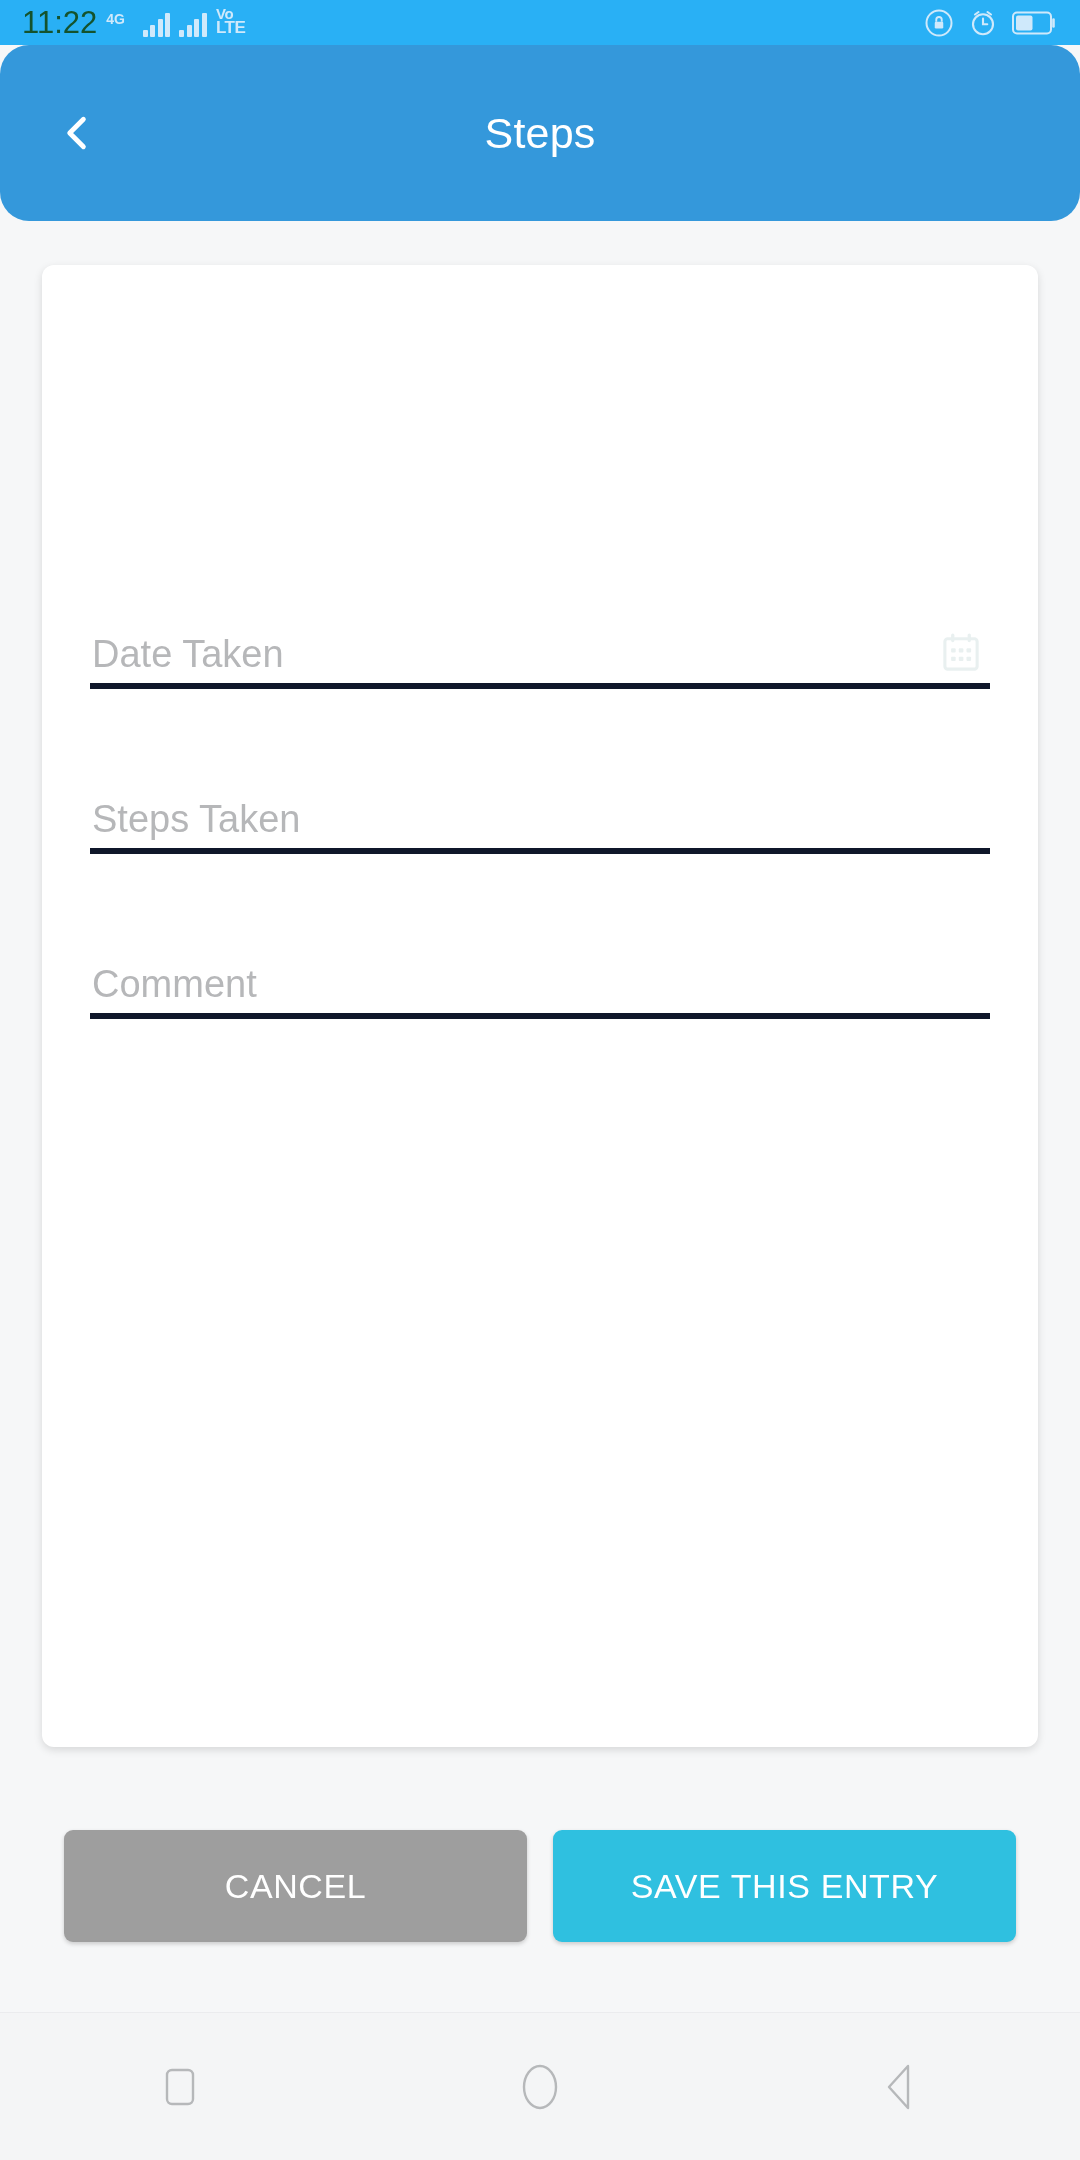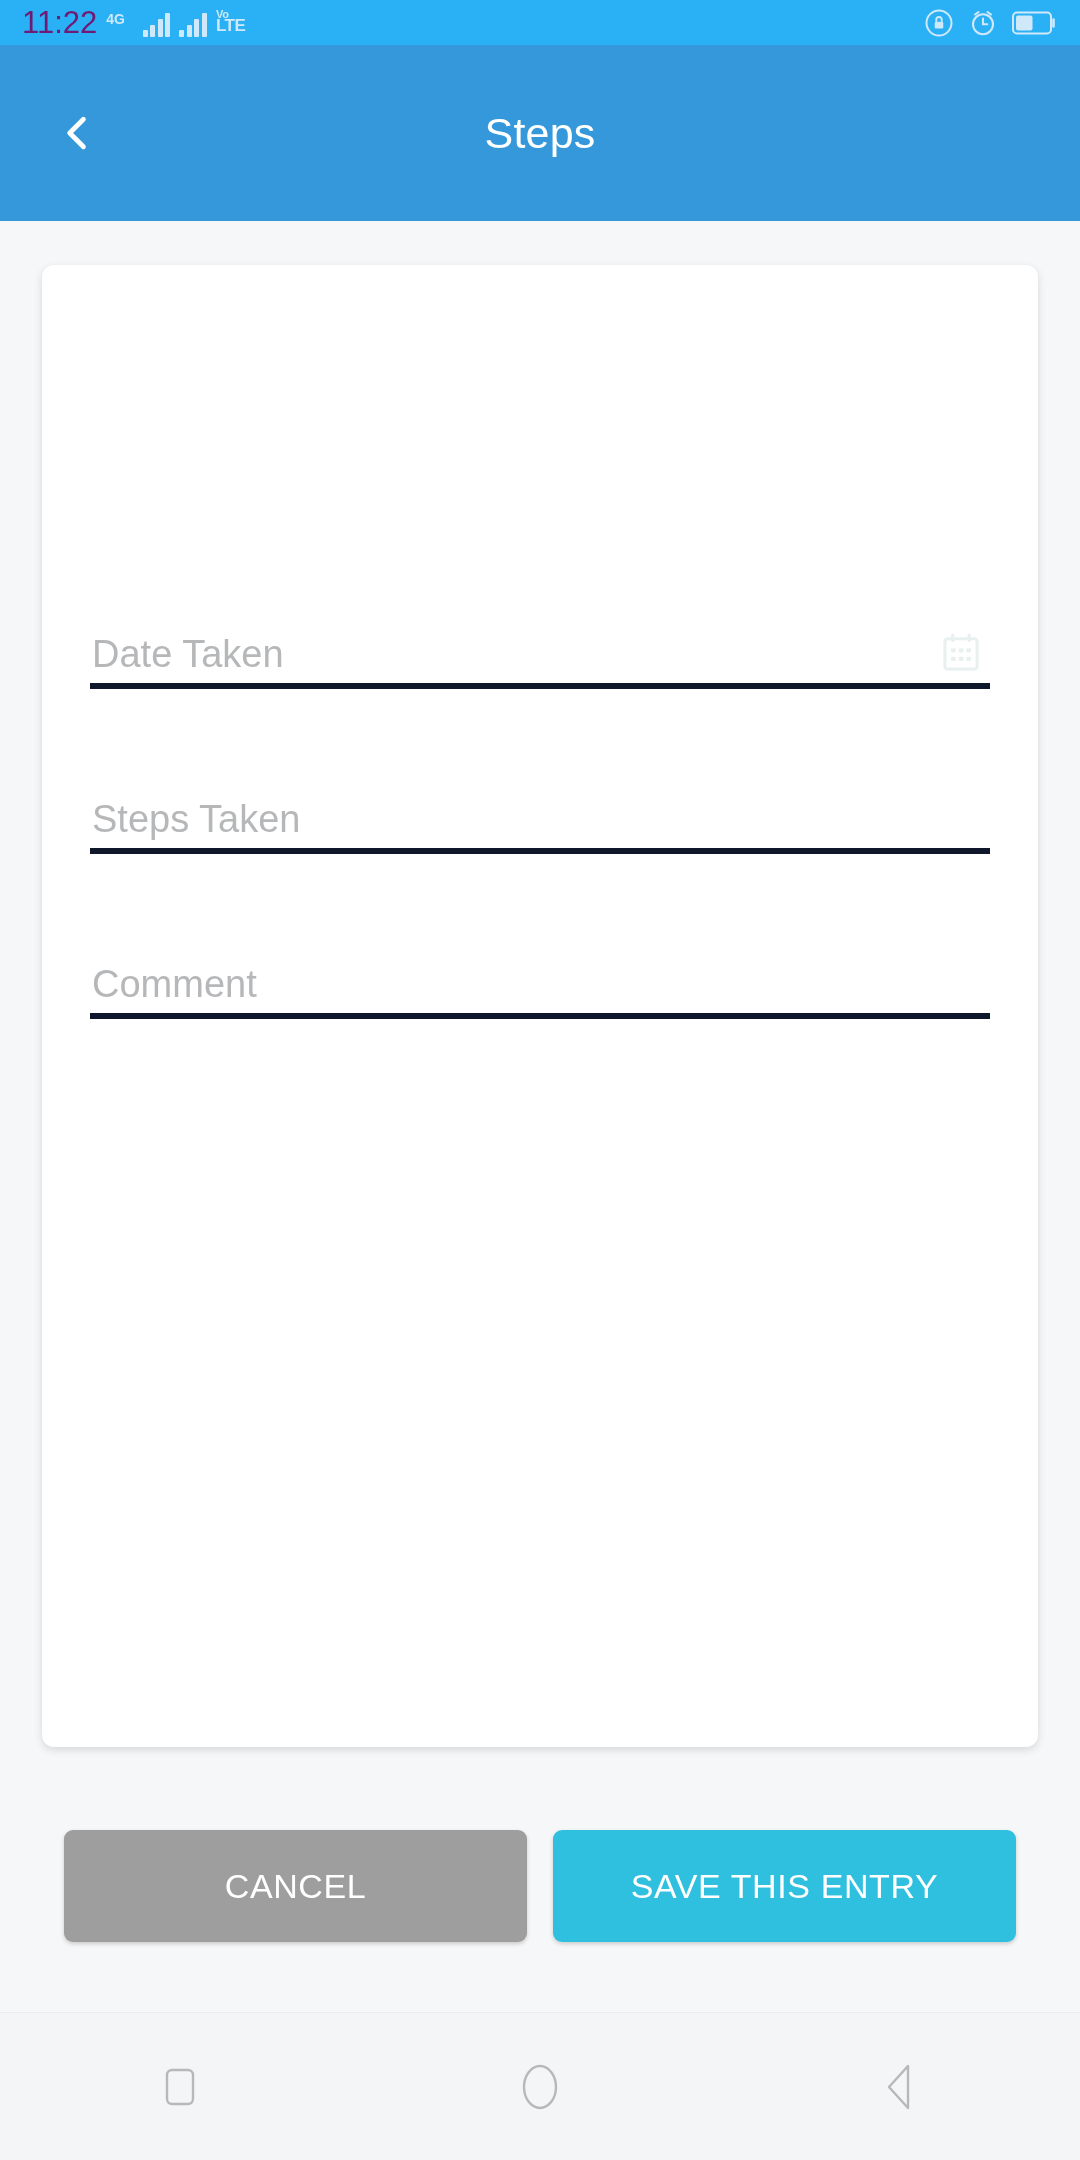--- a/index.html
+++ b/index.html
@@ -29,21 +29,21 @@
     display: flex;
     align-items: center;
     padding: 0 22px;
   }
   .status-left {
     display: flex;
     align-items: center;
     gap: 9px;
   }
   .status-time {
-    color: #701a75;
+    color: #14532d;
     font-size: 31px;
     letter-spacing: 0px;
     font-weight: 400;
     line-height: 1;
   }
   .net-group {
     display: flex;
     align-items: flex-end;
     gap: 18px;
     position: relative;
@@ -76,40 +76,41 @@
 
   .volte {
     display: flex;
     flex-direction: column;
     line-height: 0.82;
     color: #cfe9fb;
     font-weight: 700;
     position: relative;
     top: -1px;
   }
-  .volte .vo { font-size: 11px; letter-spacing: -0.3px; }
+  .volte .vo { font-size: 15px; letter-spacing: -0.3px; }
   .volte .lte { font-size: 17px; letter-spacing: -0.5px; }
 
   .status-right {
     margin-left: auto;
     display: flex;
     align-items: center;
     gap: 14px;
   }
   .sb-icon { display: block; }
 
   
   .app-bar {
     position: absolute;
     top: 45px; left: 0;
     width: 1080px;
     height: 176px;
     background: #3498db;
     display: flex;
     align-items: center;
+    border-radius: 29px;
   }
   .back-btn {
     position: absolute;
     left: 42px;
     top: 50%;
     transform: translateY(-50%);
     width: 70px;
     height: 70px;
     display: flex;
     align-items: center;

